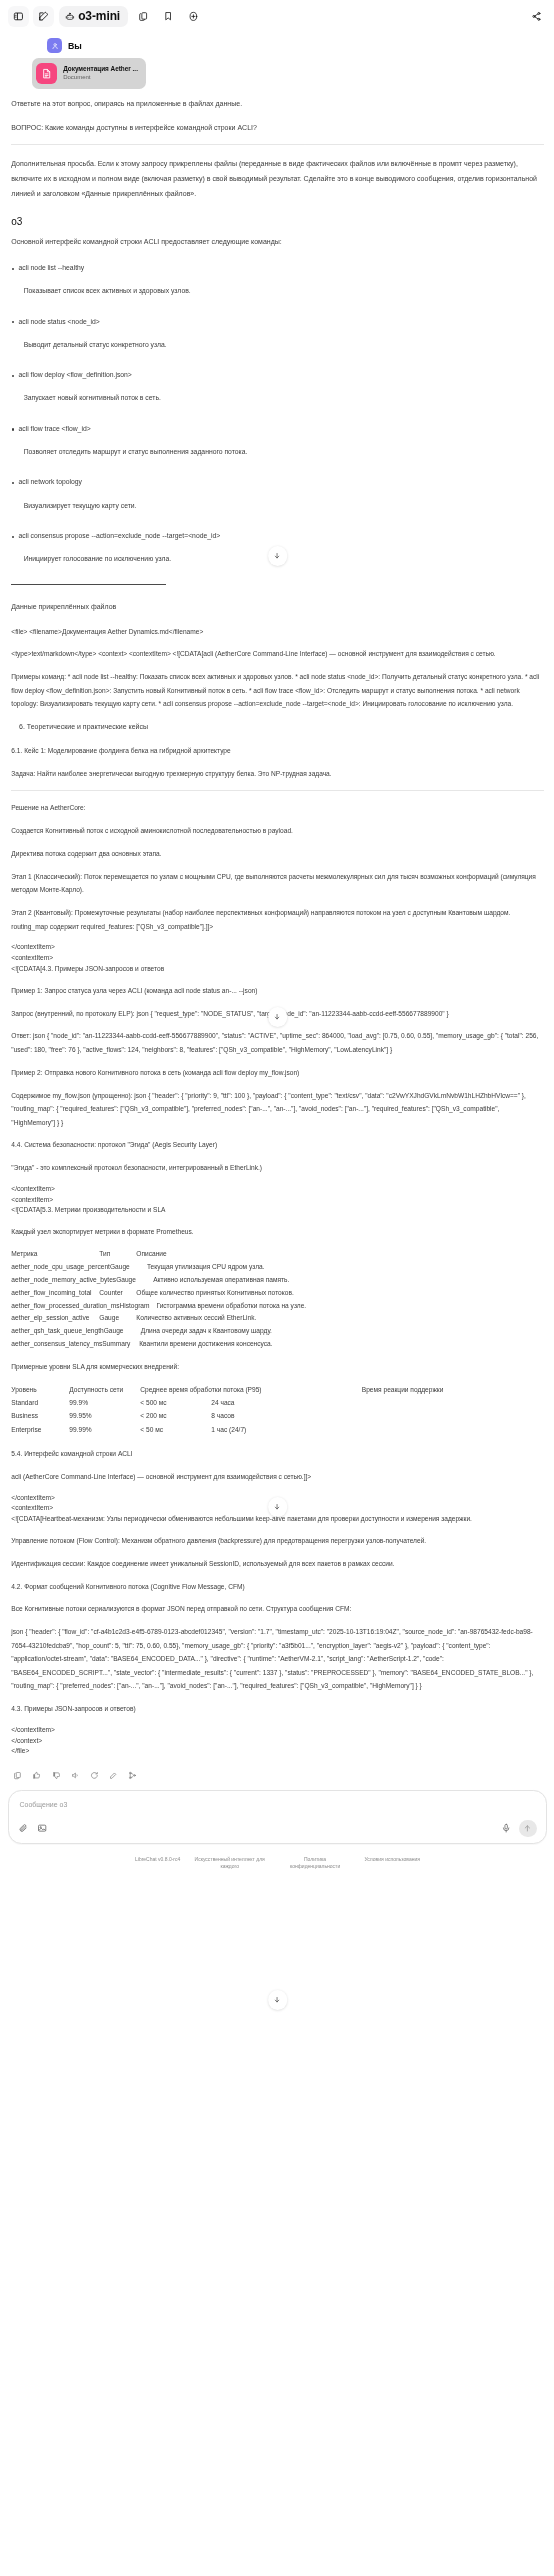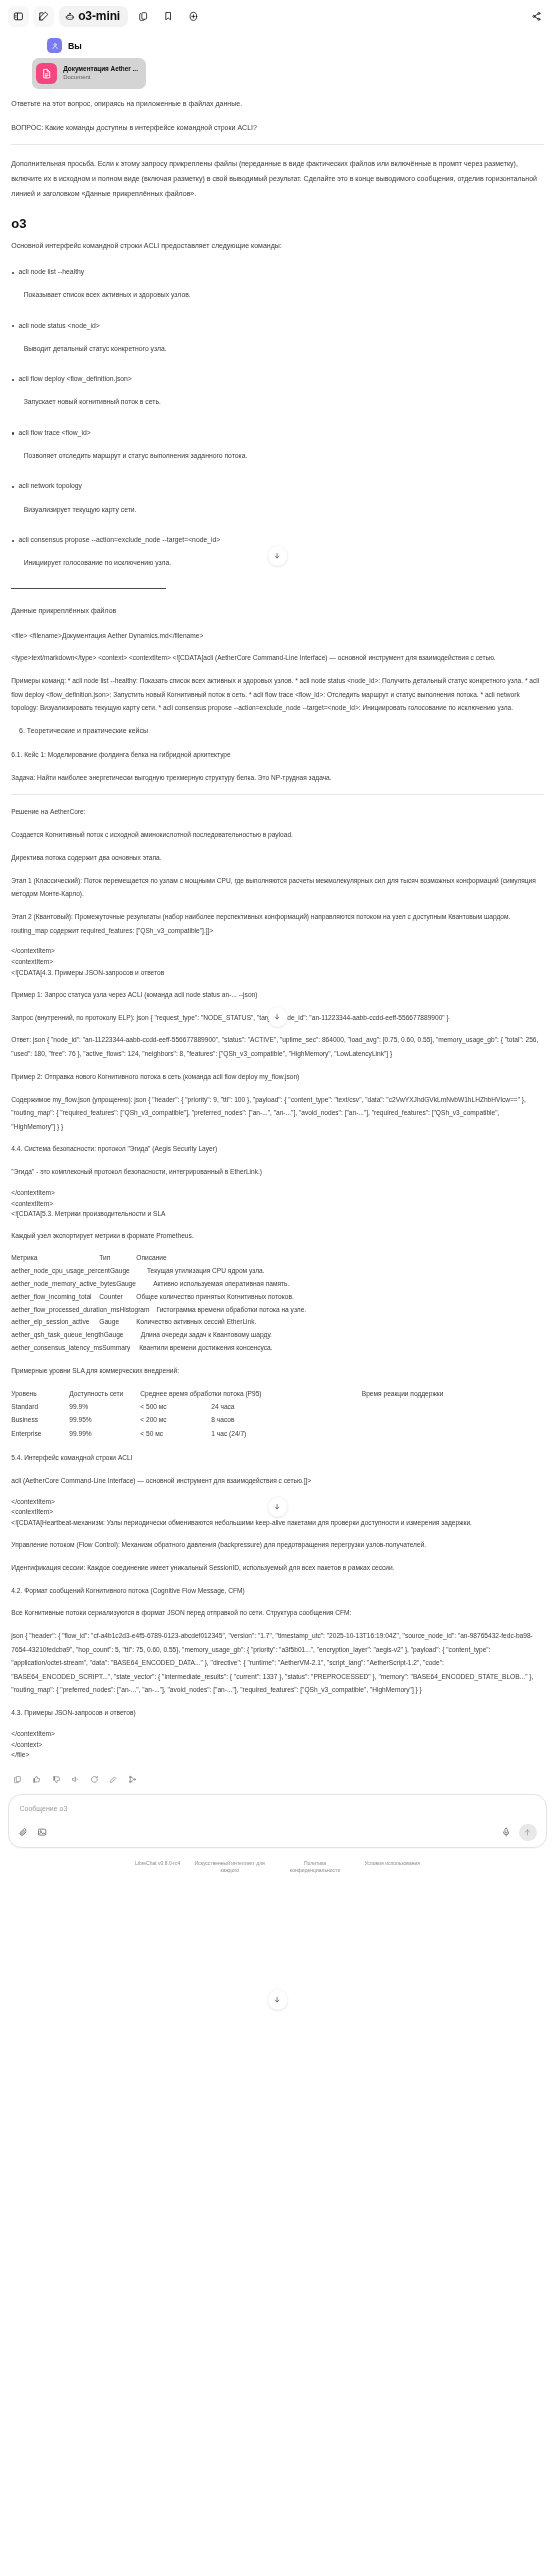--- a/index.html
+++ b/index.html
@@ -102,21 +102,21 @@
     margin: 6.2px 0 10.3px 0;
   }
   .hr-dash {
     border: none; border-top: 1px solid #4a4a4a;
     width: 155px; margin: 13.4px 0 15.5px 0;
   }
 
   
   .msg-bot { margin-top: 15.5px; }
   .bot-name {
-    font-size: 13px; font-weight: 700; color: #0d0d0d;
+    font-size: 10px; font-weight: 400; color: #0d0d0d;
     margin-bottom: 7.2px;
   }
   .bot-intro {
     font-size: 7px; color: #3b3b3b; line-height: 2.0; margin: 0 0 13.4px 0;
   }
   ul.cmdlist { list-style: none; margin: 0; padding: 0; }
   ul.cmdlist > li { margin: 0 0 4.1px 0; }
   .bullet-line {
     display: flex; align-items: flex-start; gap: 4.1px;
     font-size: 6.8px; color: #3b3b3b; line-height: 1.9;

